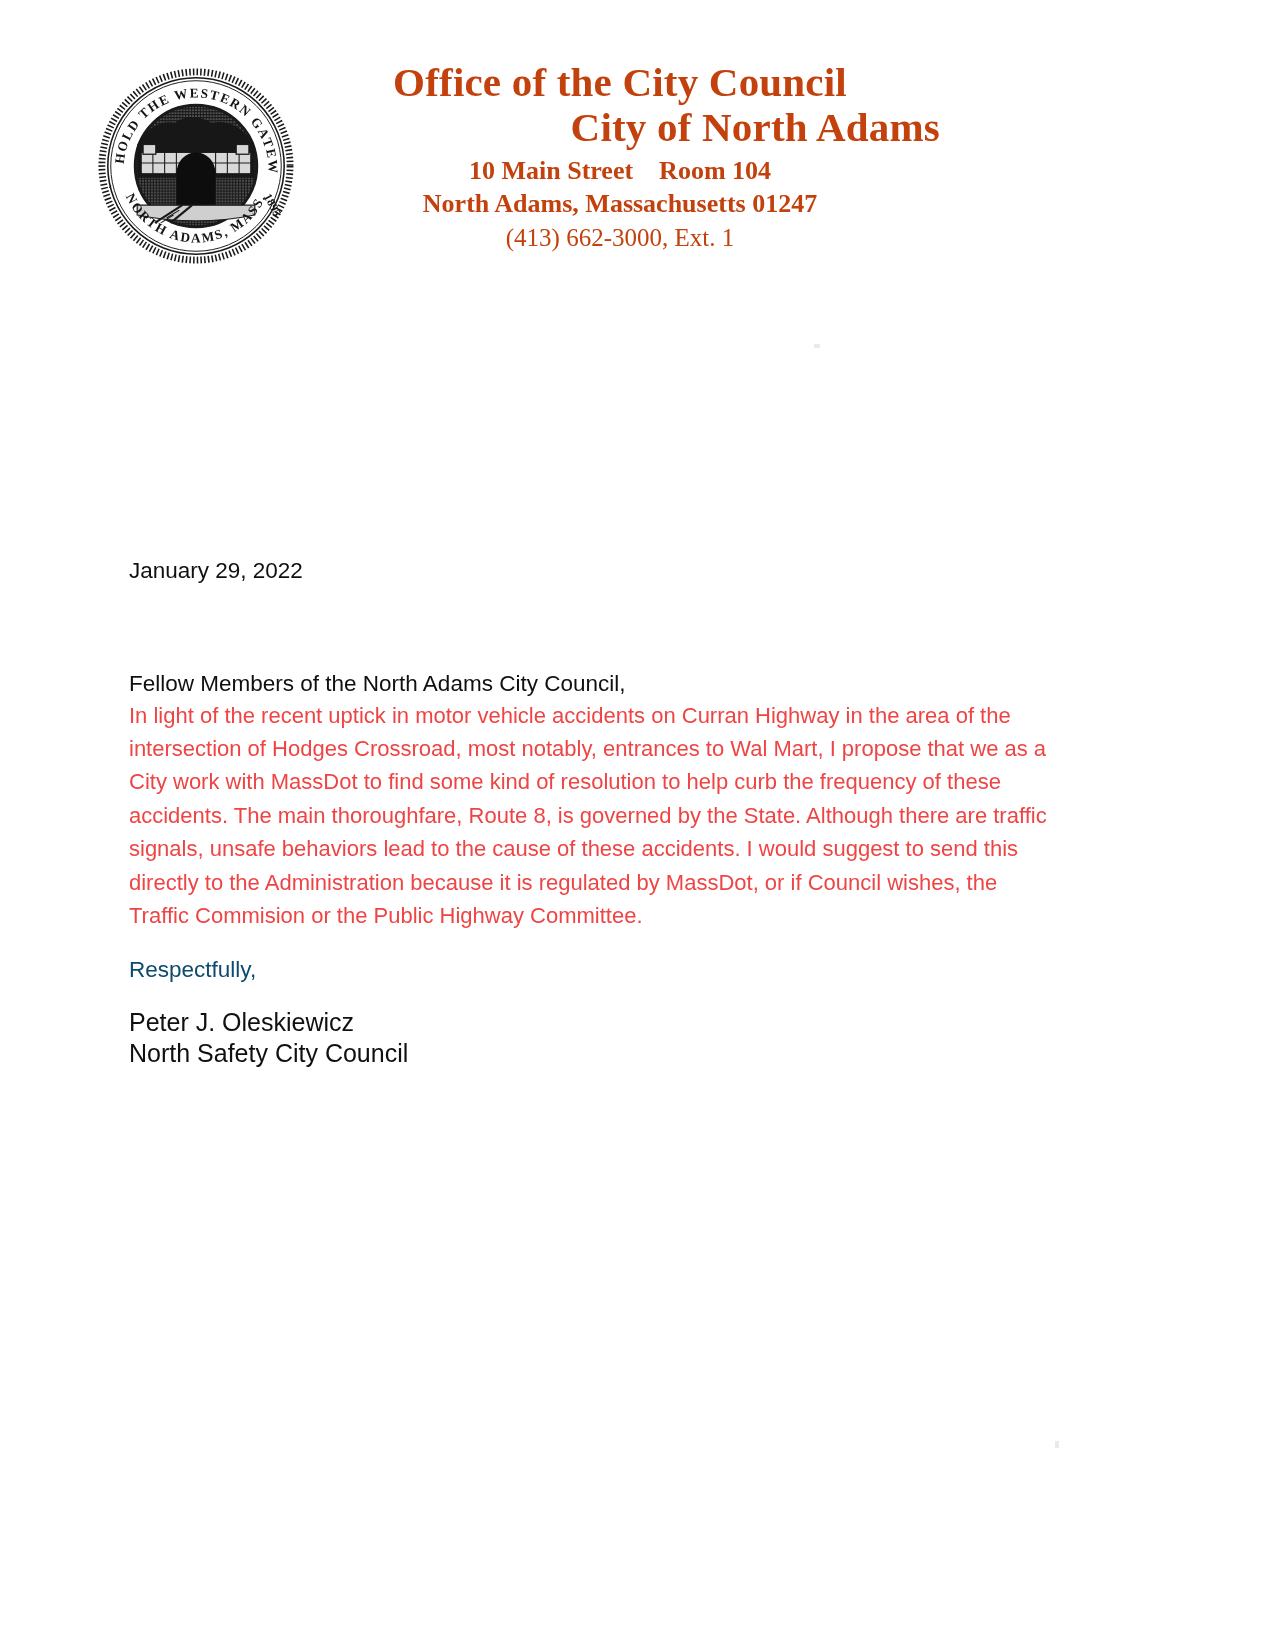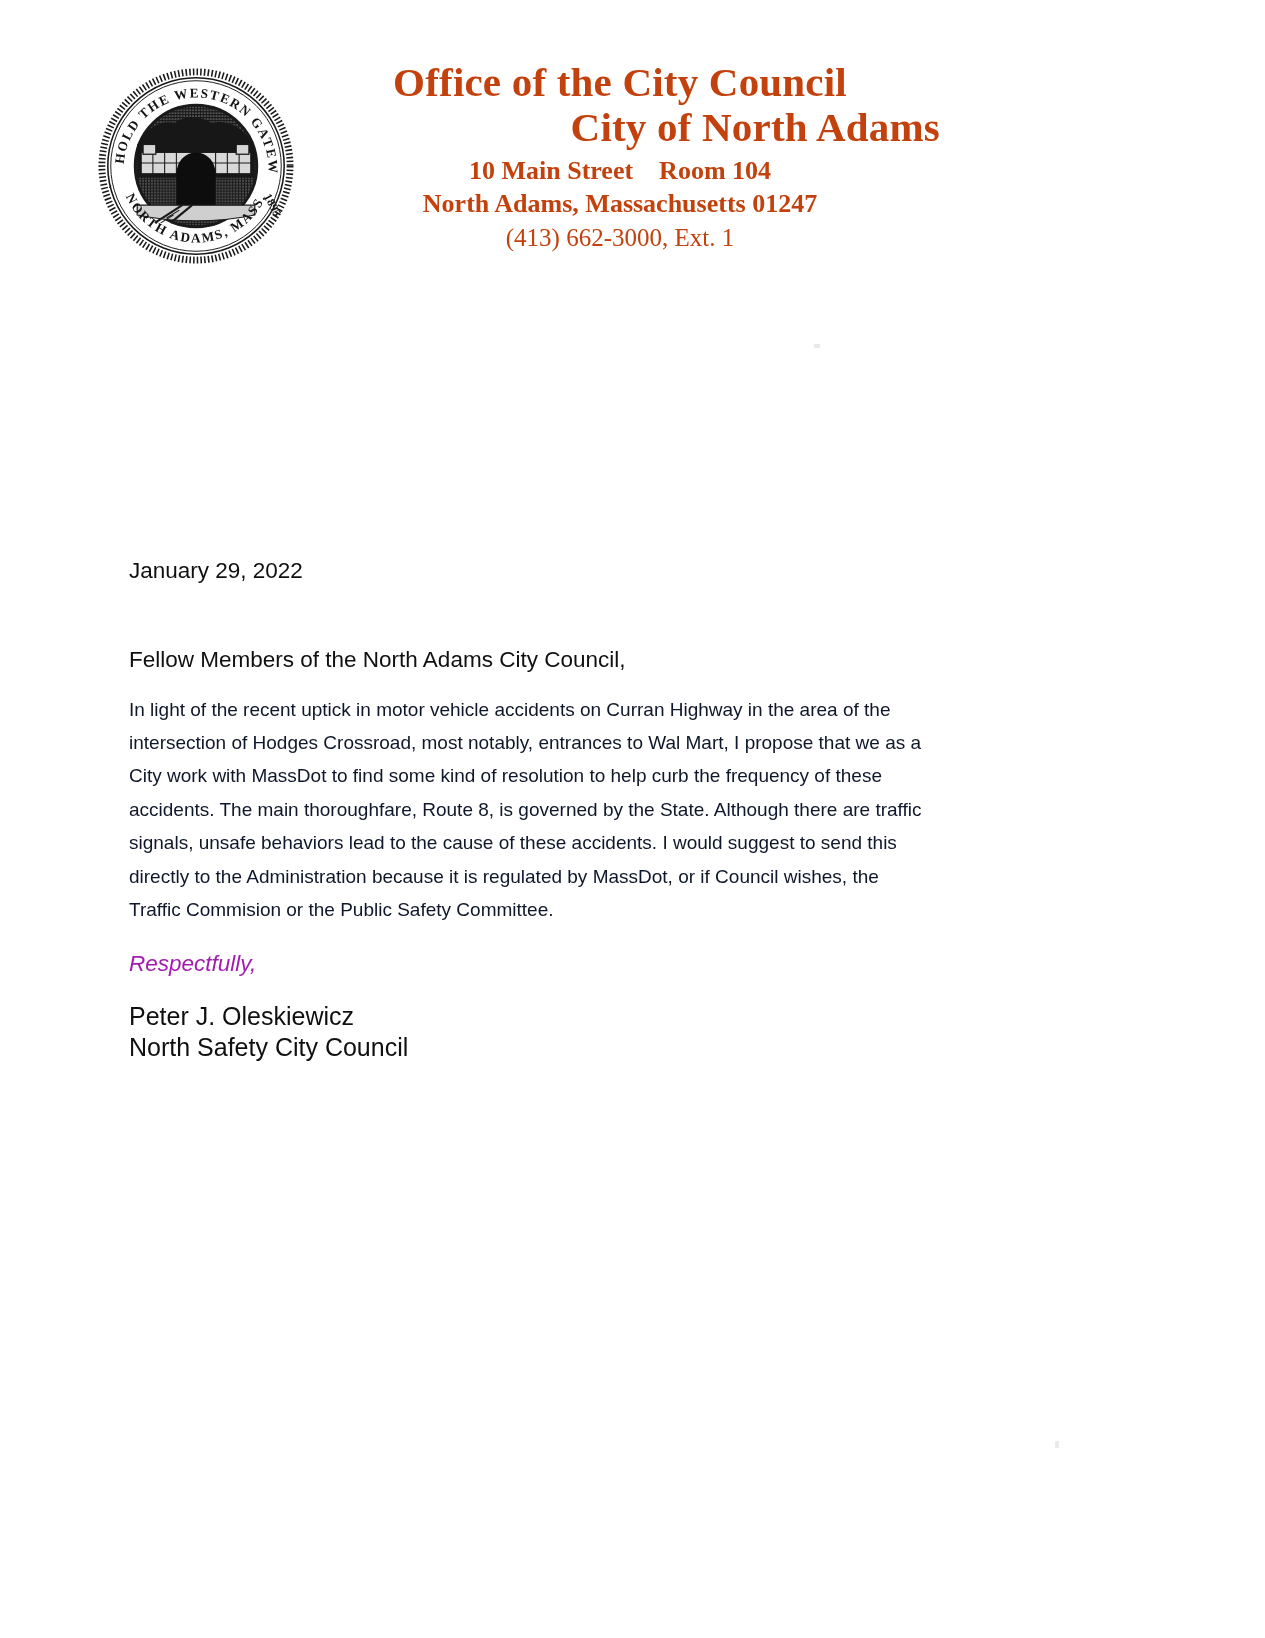--- a/index.html
+++ b/index.html
@@ -106,38 +106,36 @@
   .date-line {
     font-size: 22.5px;
     line-height: 1.3;
     color: #101010;
   }
 
   .salutation {
     font-size: 22.5px;
     line-height: 1.3;
     color: #101010;
-    margin-top: 60px;
+    margin-top: 84px;
   }
 
   .para {
-    font-size: 19px;
+    font-size: 22px;
     line-height: 33.4px;
-    color: #0f172a;
-    margin-top: 18px;
+    color: #ef4444;
     width: 924px;
   }
   .para .ln { display: block; white-space: nowrap; }
 
   .closing {
     font-size: 22.5px;
     line-height: 1.3;
-    color: #a21caf;
+    color: #0c4a6e;
     margin-top: 23px;
-    font-style: italic;
   }
 
   .signature {
     font-size: 25px;
     line-height: 31px;
     color: #101010;
     margin-top: 22px;
   }
   .signature .ln { display: block; white-space: nowrap; }
 
@@ -234,21 +232,21 @@
 
     <div class="salutation">Fellow Members of the North Adams City Council,</div>
 
     <div class="para">
       <span class="ln">In light of the recent uptick in motor vehicle accidents on Curran Highway in the area of the</span>
       <span class="ln">intersection of Hodges Crossroad, most notably, entrances to Wal Mart, I propose that we as a</span>
       <span class="ln">City work with MassDot to find some kind of resolution to help curb the frequency of these</span>
       <span class="ln">accidents. The main thoroughfare, Route 8, is governed by the State. Although there are traffic</span>
       <span class="ln">signals, unsafe behaviors lead to the cause of these accidents. I would suggest to send this</span>
       <span class="ln">directly to the Administration because it is regulated by MassDot, or if Council wishes, the</span>
-      <span class="ln">Traffic Commision or the Public Safety Committee.</span>
+      <span class="ln">Traffic Commision or the Public Highway Committee.</span>
     </div>
 
     <div class="closing">Respectfully,</div>
 
     <div class="signature">
       <span class="ln">Peter J. Oleskiewicz</span>
       <span class="ln">North Safety City Council</span>
     </div>
   </div>
 

